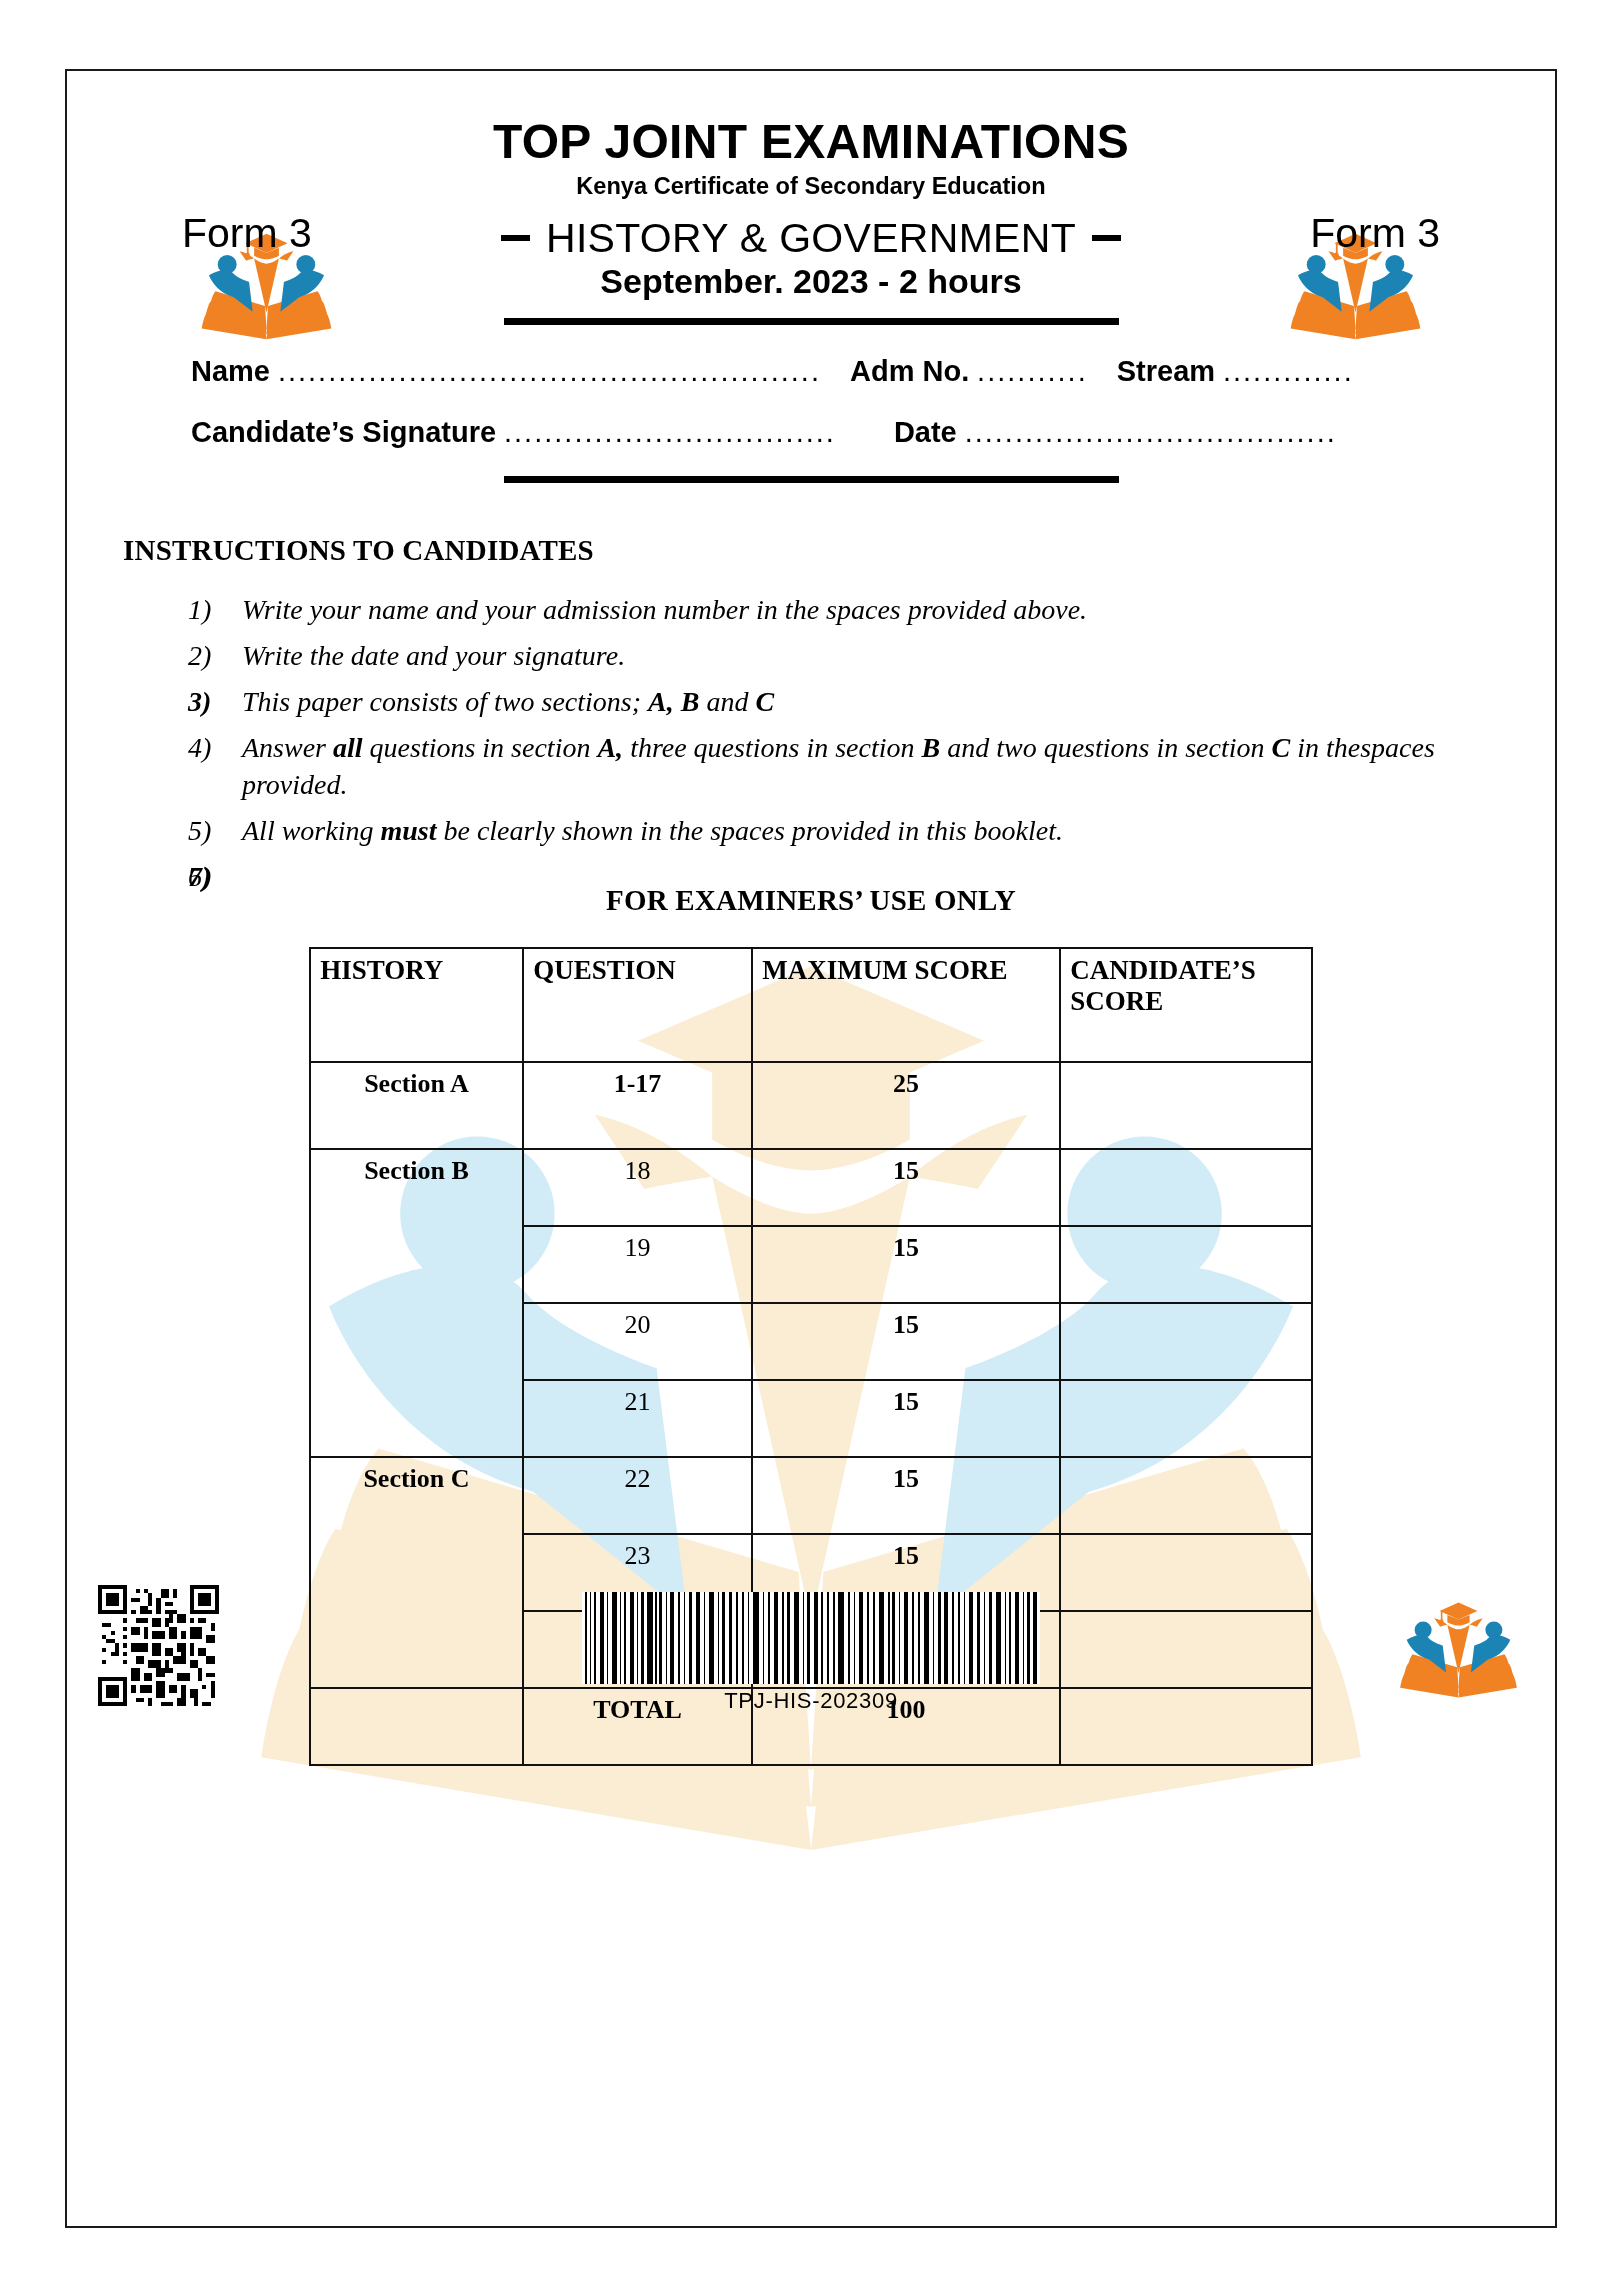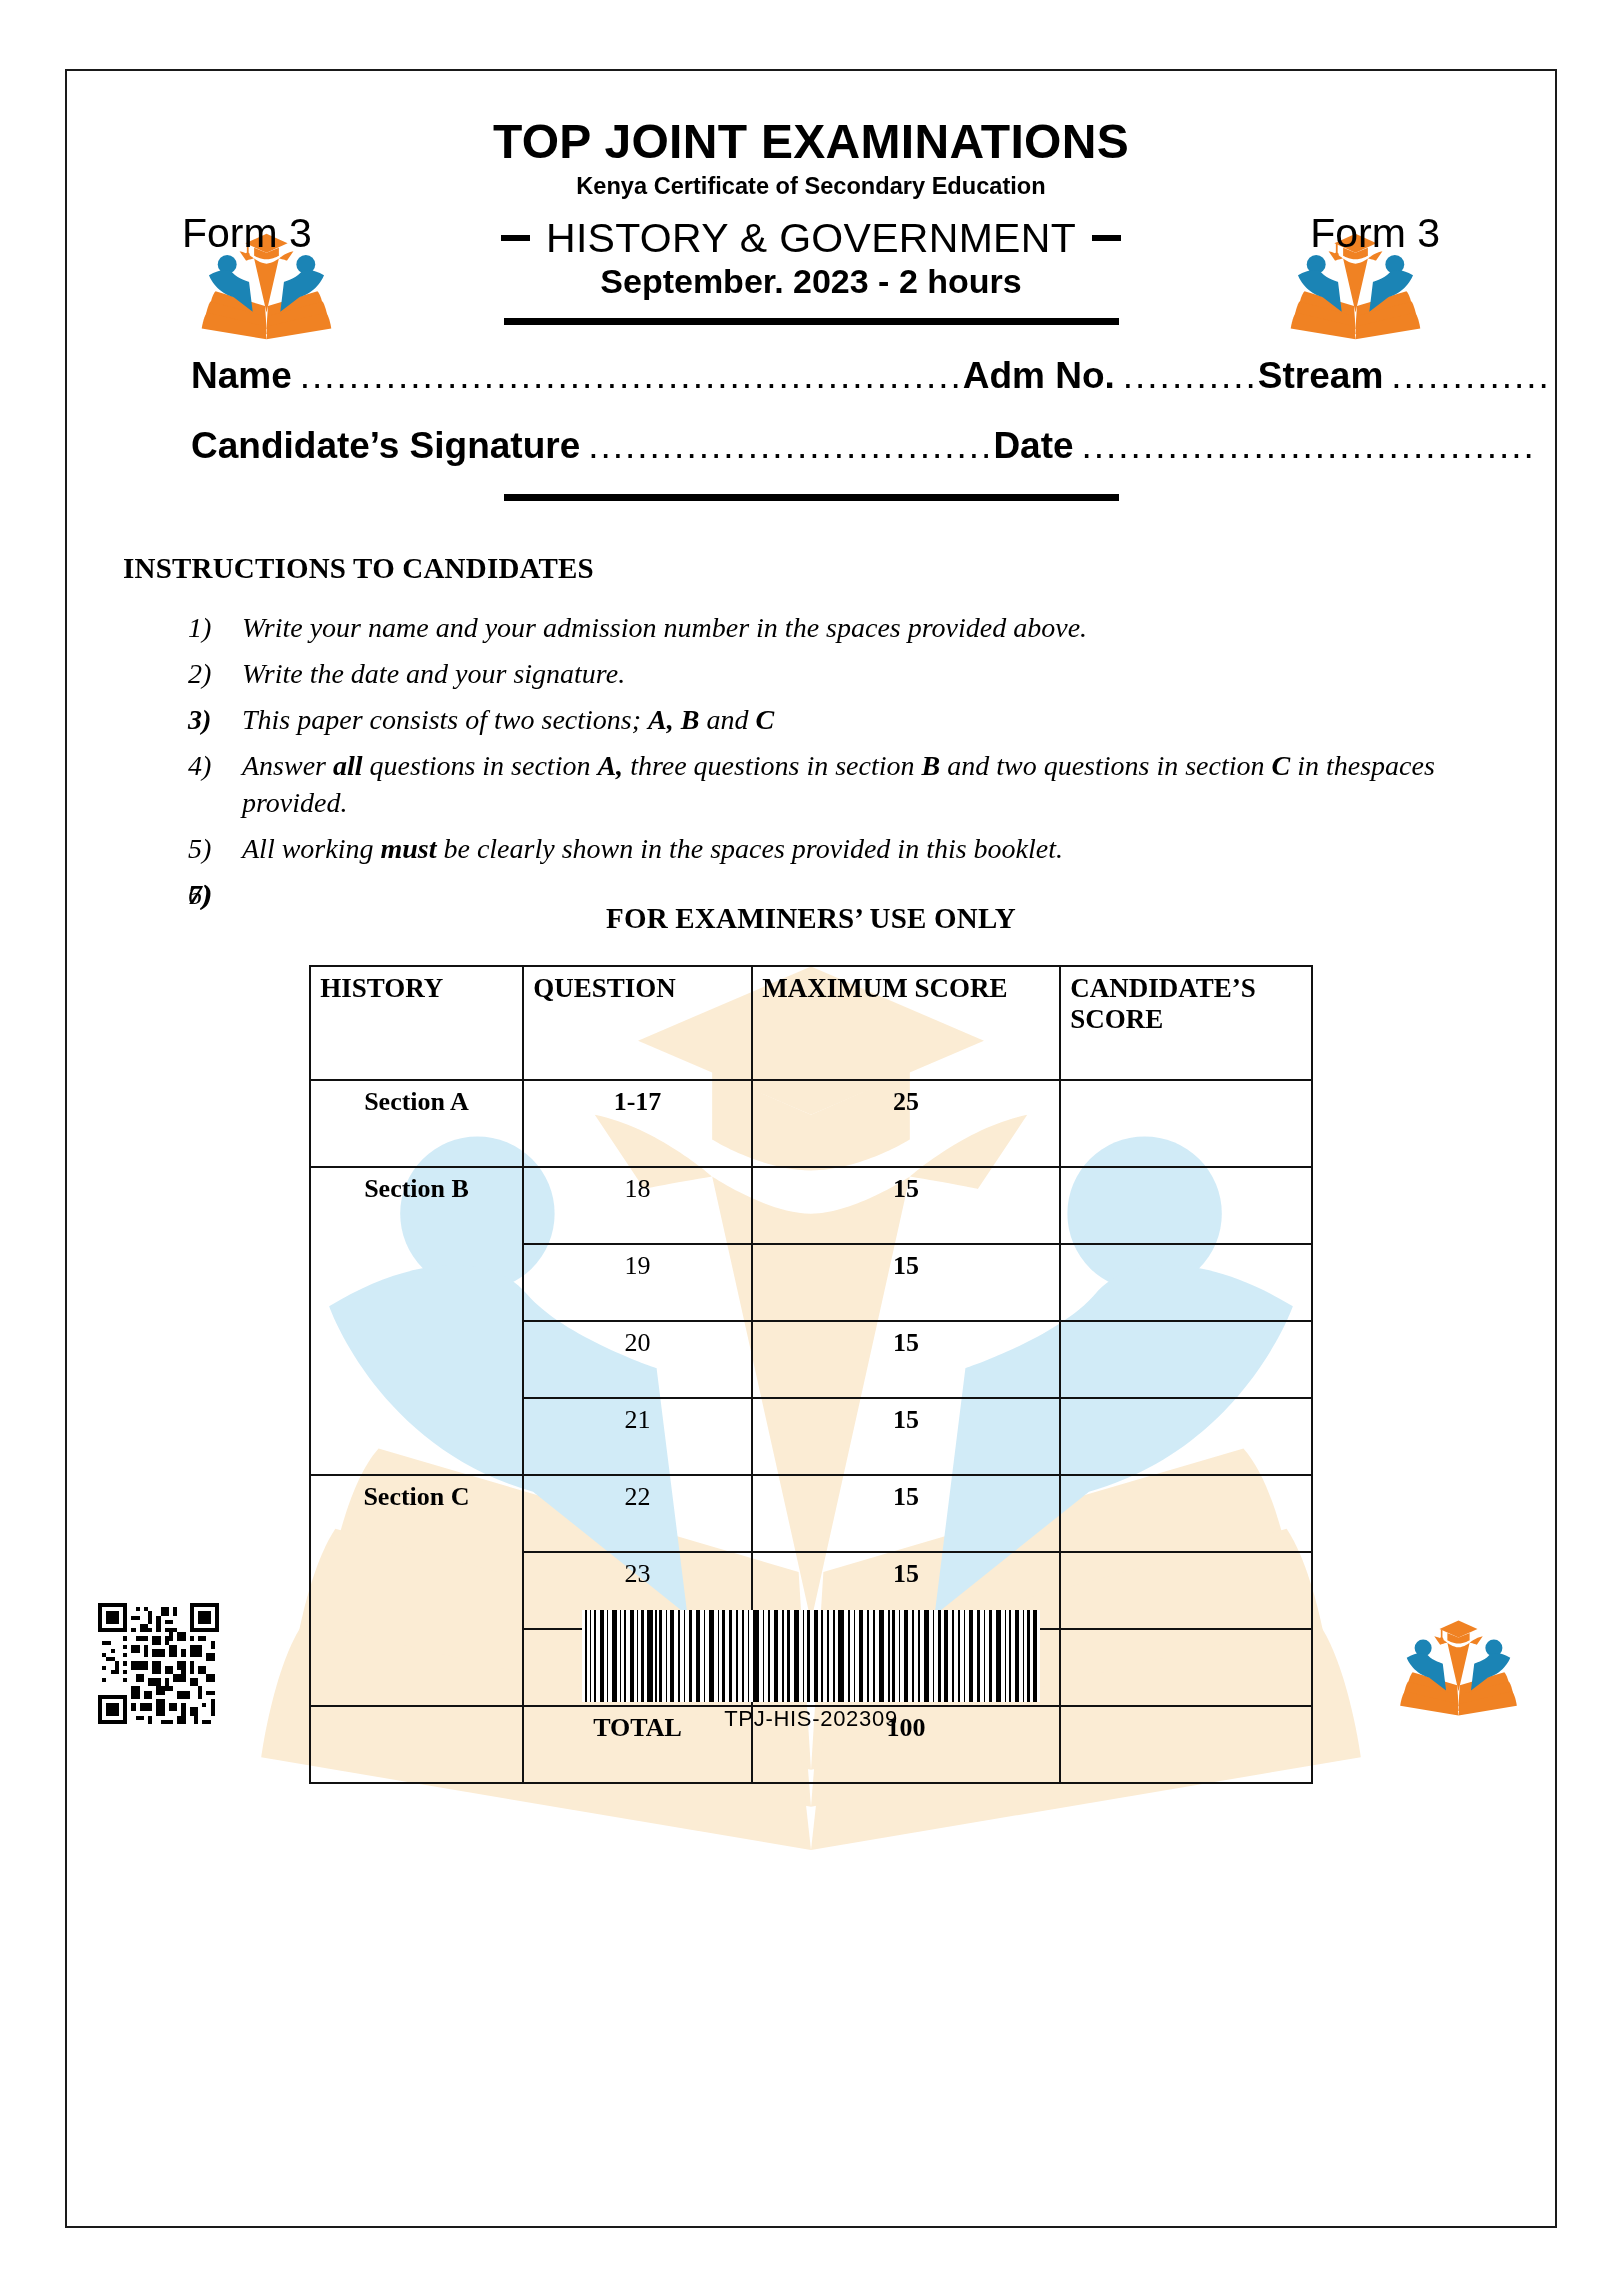--- a/index.html
+++ b/index.html
@@ -56,21 +56,21 @@
 
   
   .hdr-logo{position:absolute;width:151px;height:131px;}
   .hdr-logo.left{left:124px;top:149px;}
   .hdr-logo.right{right:124px;top:149px;}
   .hdr-logo svg{width:100%;height:100%;display:block;}
 
   
   .fields{margin-top:30px;padding:0 124px;}
   .field-row{
-    font-family:"Liberation Sans",sans-serif;font-weight:bold;font-size:37px;
+    font-family:"Liberation Sans",sans-serif;font-weight:bold;font-size:29px;
     display:flex;align-items:baseline;white-space:nowrap;margin-bottom:27.5px;
   }
   .field-row .lbl{margin-right:7.9px;}
   .dots{letter-spacing:2px;font-weight:normal;}
   .gap{display:inline-block;width:29px;}
 
   
   .instr-head{
     font-family:"Liberation Serif",serif;font-weight:bold;font-size:29px;
     margin:51px 0 0 56px;letter-spacing:0.2px;

